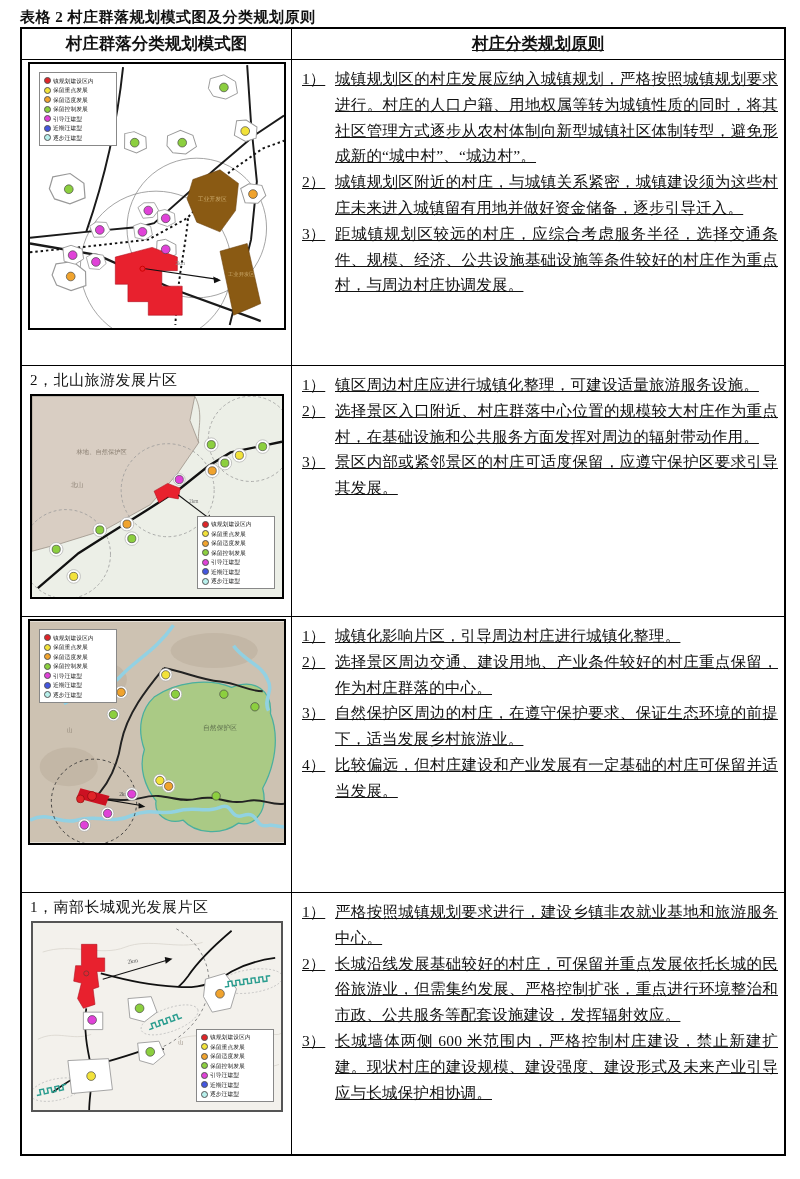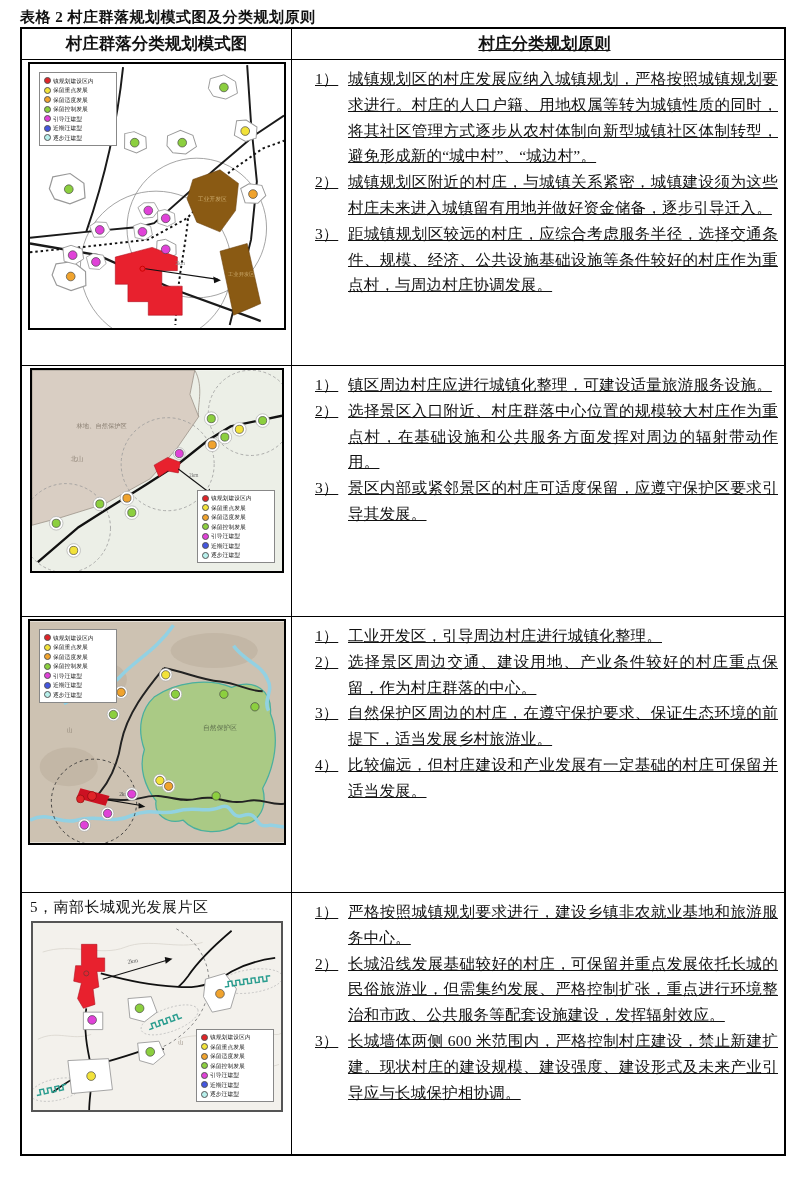--- a/index.html
+++ b/index.html
@@ -3,21 +3,21 @@
 <meta charset="utf-8">
 <style>
   * { margin:0; padding:0; box-sizing:border-box; }
   html,body { background:#ffffff; width:800px; }
   body { font-family:"Liberation Serif","DejaVu Serif",serif; color:#111; }
   .page { width:800px; height:1179px; padding:8px 14px 0 20px; position:relative; }
 
   .doc-title { font-size:15px; font-weight:bold; letter-spacing:.5px; }
 
   .tbl { width:766px; border:2px solid #000; }
-  .trow { display:flex; border-top:1.5px solid #000;gap:13px; }
+  .trow { display:flex; border-top:1.5px solid #000; }
   .trow:first-child { border-top:none; }
   .cell-l { width:270px; border-right:1.5px solid #000; flex:none; }
   .cell-r { flex:1; padding:4px 6px 4px 6px;text-decoration:underline; }
   .hdr .cell-l, .hdr .cell-r { display:flex; align-items:center; justify-content:center;
        font-weight:bold; font-size:16.5px; height:30px; padding:0; }
 
   .r1 { height:306px; } .r2 { height:251px; } .r3 { height:276px; } .r4 { height:262px; }
 
   .pattern-title { font-size:15px; padding:5px 6px 2px 8px; letter-spacing:.5px; }
 
@@ -172,20 +172,21 @@
           <div class="pr-item">
               <span class="pr-num">3）</span>
               <span class="pr-text">距城镇规划区较远的村庄，应综合考虑服务半径，选择交通条件、规模、经济、公共设施基础设施等条件较好的村庄作为重点村，与周边村庄协调发展。</span>
             </div>
         </div>
       </div>
     </div>
 
     <div class="trow r2">
       <div class="cell-l">
+        <div class="pattern-title">2，北山旅游发展片区</div>
         <div class="map-wrap m2">
           <svg width="250" height="201" viewBox="0 0 258 207">
             <rect x="0" y="0" width="258" height="207" fill="#ecefe7"></rect>
             <polygon points="0,0 168,0 163,25 172,48 150,80 122,112 75,138 30,152 0,160" fill="#d9cec3" stroke="#9a9186" stroke-width="0.8"></polygon>
             <path d="M168,0 C178,18 170,38 172,48" fill="none" stroke="#9a9186" stroke-width="0.8"></path>
             <text x="46" y="60" font-size="6.5" fill="#8a7f72">林地、自然保护区</text>
             <text x="40" y="94" font-size="6.5" fill="#8a7f72">北山</text>
             <g fill="none" stroke="#999" stroke-width="0.8" stroke-dasharray="3,2.5">
               <circle cx="35" cy="163" r="46"></circle>
                 <circle cx="140" cy="97" r="48"></circle>
@@ -370,41 +371,41 @@
                 <span class="lg-dot" style="background: rgb(184, 240, 236);"></span>
                 <span class="lg-label">逐步迁建型</span>
               </div>
             </div>
         </div>
       </div>
       <div class="cell-r">
         <div class="principles">
           <div class="pr-item">
               <span class="pr-num">1）</span>
-              <span class="pr-text">工业开发区，引导周边村庄进行城镇化整理。</span>
+              <span class="pr-text">城镇化影响片区，引导周边村庄进行城镇化整理。</span>
             </div>
           <div class="pr-item">
               <span class="pr-num">2）</span>
               <span class="pr-text">选择景区周边交通、建设用地、产业条件较好的村庄重点保留，作为村庄群落的中心。</span>
             </div>
           <div class="pr-item">
               <span class="pr-num">3）</span>
               <span class="pr-text">自然保护区周边的村庄，在遵守保护要求、保证生态环境的前提下，适当发展乡村旅游业。</span>
             </div>
           <div class="pr-item">
               <span class="pr-num">4）</span>
               <span class="pr-text">比较偏远，但村庄建设和产业发展有一定基础的村庄可保留并适当发展。</span>
             </div>
         </div>
       </div>
     </div>
 
     <div class="trow r4">
       <div class="cell-l">
-        <div class="pattern-title">5，南部长城观光发展片区</div>
+        <div class="pattern-title">1，南部长城观光发展片区</div>
         <div class="map-wrap m4">
           <svg width="248" height="187" viewBox="0 0 256 193">
             <rect x="0" y="0" width="256" height="193" fill="#f3f1ec"></rect>
             <g fill="none" stroke="#d8d4cc" stroke-width="0.8">
               <path d="M10,30 C40,20 70,35 95,25 C120,15 150,28 175,20"></path>
               <path d="M150,120 C175,110 200,125 225,115 C240,110 250,118 256,114"></path>
               <path d="M5,120 C25,110 40,122 60,115"></path>
               <path d="M210,150 C225,142 240,152 254,146"></path>
             </g>
             <g fill="none" stroke="#bbb" stroke-width="0.8" stroke-dasharray="2,2">

